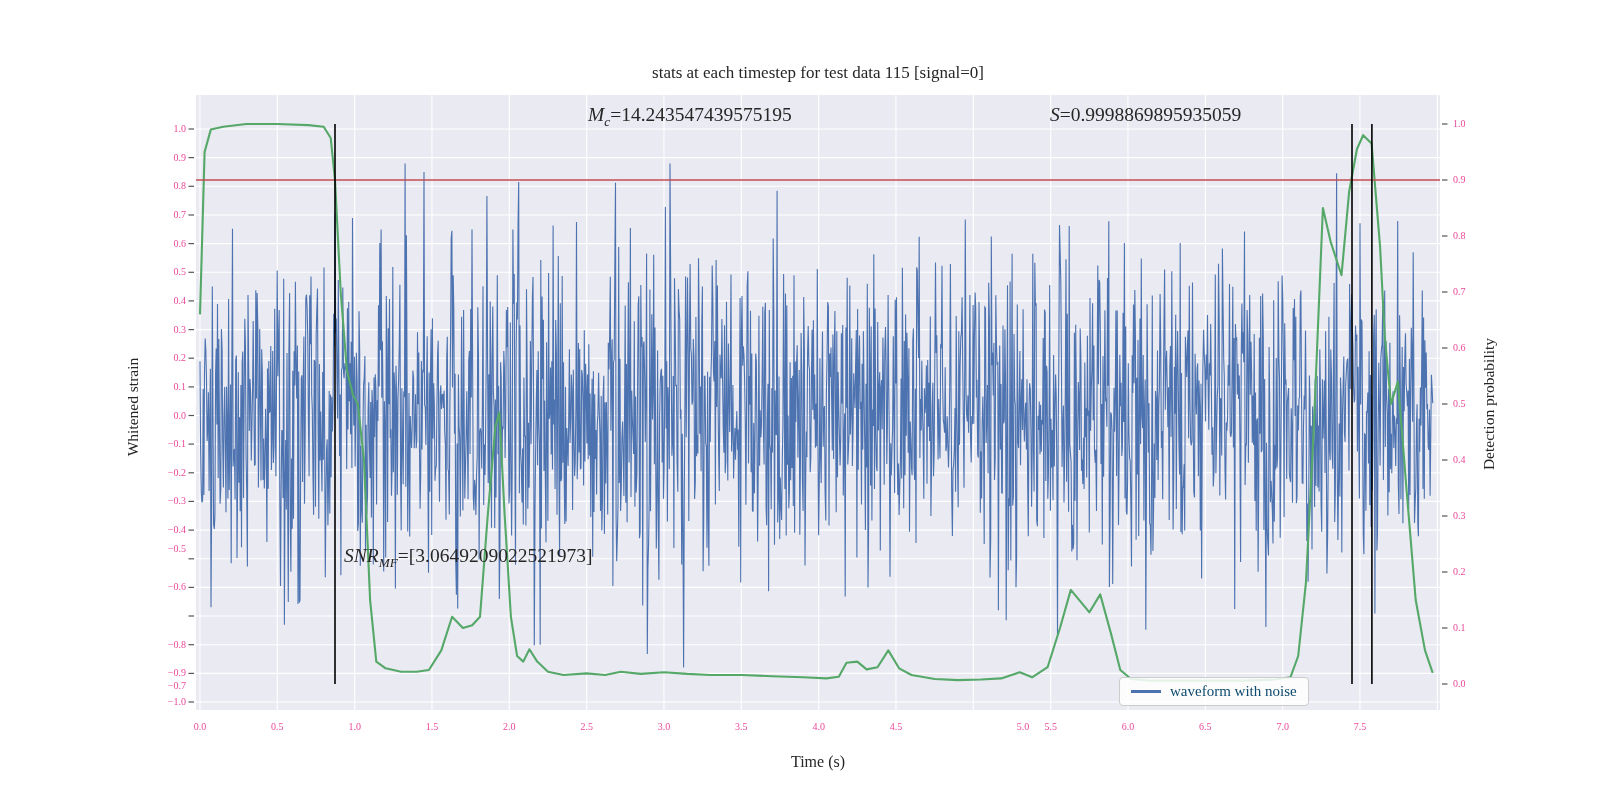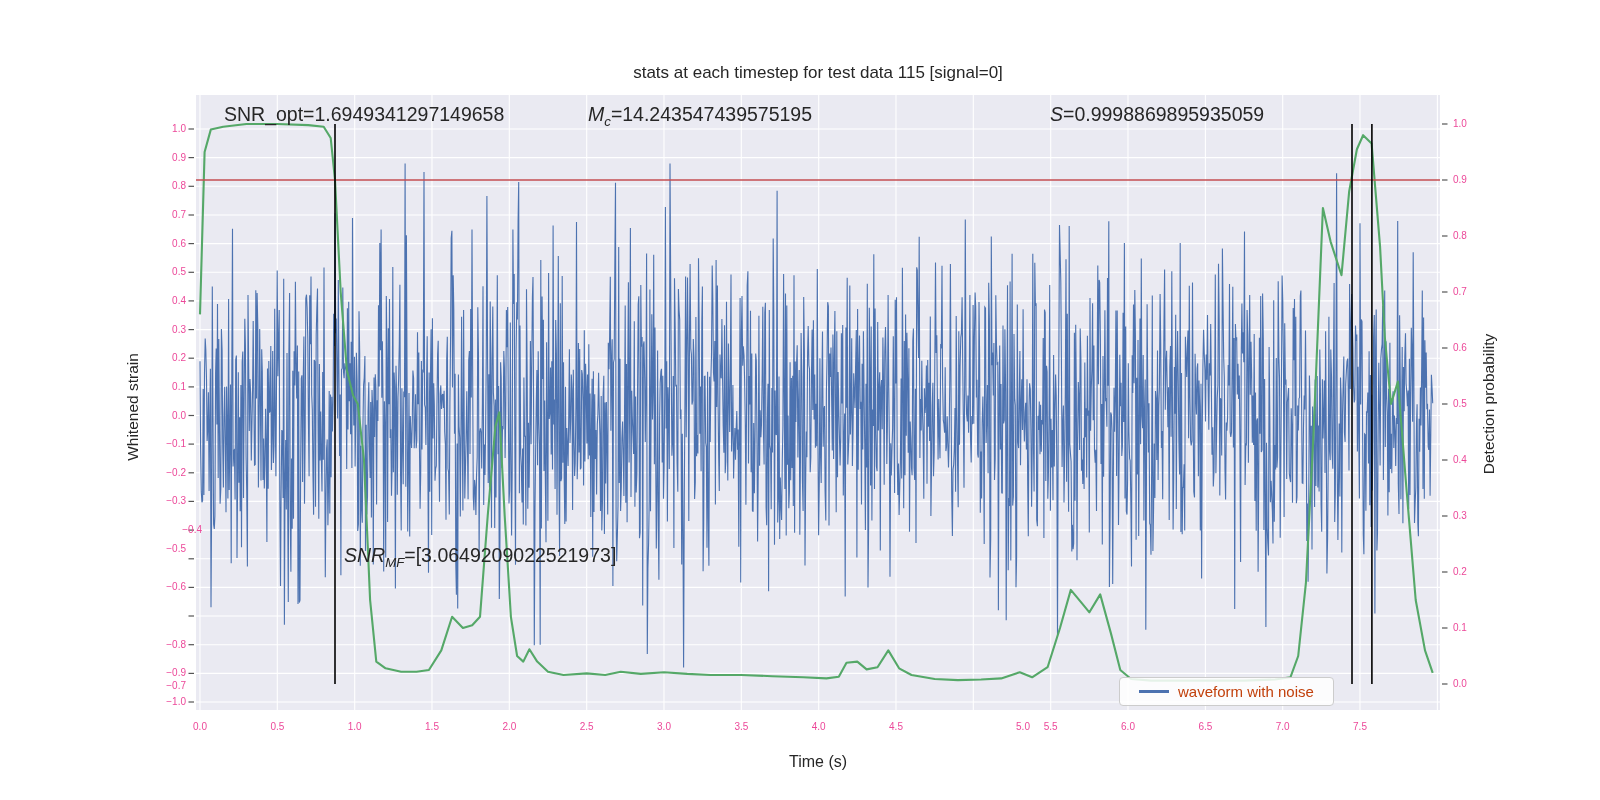--- a/index.html
+++ b/index.html
@@ -1,37 +1,37 @@
 <!DOCTYPE html>
 <html><head>
 <meta charset="utf-8">
 <style>
   html,body{margin:0;padding:0;background:#ffffff;}
   #stage{position:relative;width:1600px;height:800px;background:#ffffff;overflow:hidden;
-         font-family:Liberation Sans, sans-serif;}
+         font-family:Liberation Serif, serif;}
   #plot-svg{position:absolute;left:0;top:0;}
   .txt{position:absolute;color:#262626;line-height:1;white-space:nowrap;}
   #title{left:818px;top:64px;transform:translateX(-50%);font-size:17px;}
   .ann{position:absolute;font-size:19.5px;color:#262626;line-height:1;white-space:nowrap;}
   #ann-snropt{left:224px;top:105px;}
   #ann-mc{left:588px;top:105px;}
   #ann-s{left:1050px;top:105px;}
   #ann-snrmf{left:344px;top:546px;}
   .mi{font-style:italic;}
   .ann sub{font-size:68%;font-style:italic;line-height:0;}
   #xlabel{left:818px;top:754px;transform:translateX(-50%);font-size:16px;}
   #ylabelL{left:133px;top:407px;transform:translate(-50%,-50%) rotate(-90deg);font-size:15.5px;}
   #ylabelR{left:1489px;top:404px;transform:translate(-50%,-50%) rotate(-90deg);font-size:15.5px;}
   .tick{position:absolute;font-size:10px;color:#ec4899;line-height:1;white-space:nowrap;}
   .xtick{transform:translateX(-50%);top:722px;}
   .ytickl{left:144px;width:42px;text-align:right;transform:translateY(-52%);}
   .ytickr{left:1453px;transform:translateY(-52%);}
-  #legend{position:absolute;left:1119px;top:677px;height:27px;padding:0 19px;
+  #legend{position:absolute;left:1119px;top:677px;height:27px;padding:0 11px;
           display:flex;align-items:center;gap:9px;background:rgba(255,255,255,0.85);
-          border:1px solid #cccccc;border-radius:4px;font-size:15px;color:#c2410c;}
+          border:1px solid #cccccc;border-radius:4px;font-size:15px;color:#0c4a6e;}
   #legend-line{display:inline-block;width:30px;height:2.4px;background:#4c72b0;}
 </style>
 </head>
 <body>
 
 <div id="stage">
   <svg id="plot-svg" width="1600" height="800">
       <defs>
         <clipPath id="pc">
           <rect x="196" y="95" width="1244" height="615"></rect>
@@ -111,21 +111,20 @@
       <polyline points="200.0,361.2 200.6,447.7 201.3,491.9 201.9,502.2 202.6,500.7 203.2,388.9 203.9,495.1 204.5,372.8 205.2,338.5 205.8,349.4 206.5,378.7 207.1,440.9 207.8,427.8 208.4,392.3 209.1,491.0 209.7,420.6 210.4,368.8 211.0,607.2 211.7,493.9 212.3,286.5 213.0,418.0 213.6,524.3 214.3,528.9 214.9,516.1 215.6,372.9 216.2,348.4 216.9,424.4 217.5,304.0 218.2,478.0 218.8,339.1 219.5,431.4 220.1,503.7 220.8,489.0 221.4,329.1 222.1,349.9 222.7,443.4 223.4,487.5 224.0,416.4 224.7,386.8 225.3,441.8 226.0,512.3 226.6,386.4 227.3,428.3 227.9,498.5 228.6,299.1 229.2,490.1 229.9,434.9 230.5,384.4 231.2,563.3 231.8,371.3 232.5,228.7 233.1,466.4 233.8,450.4 234.4,449.7 235.1,499.4 235.7,359.7 236.4,355.5 237.0,558.1 237.7,471.0 238.3,372.2 238.9,482.8 239.6,417.3 240.2,511.3 240.9,384.9 241.5,547.2 242.2,362.1 242.8,351.6 243.5,498.0 244.1,402.7 244.8,318.8 245.4,344.5 246.1,457.2 246.7,489.5 247.4,566.4 248.0,295.1 248.7,369.3 249.3,430.9 250.0,379.0 250.6,393.0 251.3,460.6 251.9,426.7 252.6,388.5 253.2,320.9 253.9,399.3 254.5,465.0 255.2,464.4 255.8,290.2 256.5,398.6 257.1,293.1 257.8,325.8 258.4,487.4 259.1,423.9 259.7,329.0 260.4,402.1 261.0,480.6 261.7,349.3 262.3,371.2 263.0,480.1 263.6,438.4 264.3,488.5 264.9,464.8 265.6,408.7 266.2,441.6 266.9,542.0 267.5,368.5 268.2,488.8 268.8,361.0 269.5,412.4 270.1,411.1 270.8,346.0 271.4,469.9 272.1,437.6 272.7,351.1 273.4,463.1 274.0,446.3 274.7,308.7 275.3,420.5 275.9,476.2 276.6,373.6 277.2,270.5 277.9,376.3 278.5,343.1 279.2,310.0 279.8,494.3 280.5,585.9 281.1,494.8 281.8,430.1 282.4,431.5 283.1,497.9 283.7,278.7 284.4,624.8 285.0,487.3 285.7,440.0 286.3,509.5 287.0,353.0 287.6,489.7 288.3,602.1 288.9,351.6 289.6,293.1 290.2,516.8 290.9,571.7 291.5,458.4 292.2,528.7 292.8,370.8 293.5,518.8 294.1,351.3 294.8,385.4 295.4,281.7 296.1,368.4 296.7,398.5 297.4,345.5 298.0,603.9 298.7,371.6 299.3,602.5 300.0,600.1 300.6,476.2 301.3,378.5 301.9,375.3 302.6,481.9 303.2,382.0 303.9,336.4 304.5,503.8 305.2,430.2 305.8,298.5 306.5,294.7 307.1,307.4 307.8,339.3 308.4,419.1 309.1,476.2 309.7,295.2 310.4,344.2 311.0,276.5 311.7,394.6 312.3,408.9 313.0,477.1 313.6,514.7 314.2,360.0 314.9,361.5 315.5,506.7 316.2,335.1 316.8,310.0 317.5,288.6 318.1,427.8 318.8,518.8 319.4,363.9 320.1,460.5 320.7,411.5 321.4,460.6 322.0,491.4 322.7,372.1 323.3,459.7 324.0,267.5 324.6,432.4 325.3,577.2 325.9,502.6 326.6,448.6 327.2,439.4 327.9,525.3 328.5,488.4 329.2,391.0 329.8,513.6 330.5,394.6 331.1,477.2 331.8,396.7 332.4,431.5 333.1,402.1 333.7,313.7 334.4,346.0 335.0,213.3 335.7,333.3 336.3,318.6 337.0,377.2 337.6,418.4 338.3,279.9 338.9,369.0 339.6,456.1 340.2,394.6 340.9,575.3 341.5,369.7 342.2,368.2 342.8,287.6 343.5,371.6 344.1,378.2 344.8,363.4 345.4,367.0 346.1,370.7 346.7,469.1 347.4,308.2 348.0,429.4 348.7,301.8 349.3,401.2 350.0,363.2 350.6,434.2 351.2,341.8 351.9,467.9 352.5,218.0 353.2,386.1 353.8,425.4 354.5,356.7 355.1,466.4 355.8,414.8 356.4,352.8 357.1,380.4 357.7,530.9 358.4,524.1 359.0,311.2 359.7,352.9 360.3,565.8 361.0,445.7 361.6,507.5 362.3,522.8 362.9,428.8 363.6,384.9 364.2,378.2 364.9,355.9 365.5,550.9 366.2,424.8 366.8,514.6 367.5,495.9 368.1,411.1 368.8,382.2 369.4,447.1 370.1,478.1 370.7,402.0 371.4,517.4 372.0,390.1 372.7,408.4 373.3,564.4 374.0,377.4 374.6,437.1 375.3,374.3 375.9,388.1 376.6,504.6 377.2,400.2 377.9,421.1 378.5,305.3 379.2,386.6 379.8,242.9 380.5,350.3 381.1,229.6 381.8,397.7 382.4,341.2 383.1,403.7 383.7,571.6 384.4,401.3 385.0,427.0 385.7,557.4 386.3,295.9 387.0,357.6 387.6,522.0 388.3,328.3 388.9,404.3 389.5,299.0 390.2,437.9 390.8,429.3 391.5,495.7 392.1,466.5 392.8,267.1 393.4,472.2 394.1,372.6 394.7,386.4 395.4,588.6 396.0,365.8 396.7,401.2 397.3,494.7 398.0,397.5 398.6,379.9 399.3,343.4 399.9,284.8 400.6,476.6 401.2,530.5 401.9,388.3 402.5,439.6 403.2,484.3 403.8,391.4 404.5,397.3 405.1,163.4 405.8,486.7 406.4,235.2 407.1,383.8 407.7,531.6 408.4,463.3 409.0,393.1 409.7,536.5 410.3,416.0 411.0,437.4 411.6,447.9 412.3,420.7 412.9,370.6 413.6,378.3 414.2,448.2 414.9,429.0 415.5,394.2 416.2,448.3 416.8,440.3 417.5,332.2 418.1,404.3 418.8,352.4 419.4,440.6 420.1,508.7 420.7,474.5 421.4,361.1 422.0,449.4 422.7,369.6 423.3,372.6 424.0,172.0 424.6,404.7 425.3,407.5 425.9,445.0 426.6,380.2 427.2,336.3 427.8,454.4 428.5,572.7 429.1,372.4 429.8,491.8 430.4,379.0 431.1,329.2 431.7,535.0 432.4,318.2 433.0,438.5 433.7,383.2 434.3,404.3 435.0,480.7 435.6,469.0 436.3,465.9 436.9,409.7 437.6,354.4 438.2,340.8 438.9,452.1 439.5,501.7 440.2,394.1 440.8,385.4 441.5,409.1 442.1,395.5 442.8,393.9 443.4,407.9 444.1,390.8 444.7,431.8 445.4,445.0 446.0,519.8 446.7,359.2 447.3,336.7 448.0,468.8 448.6,472.2 449.3,514.5 449.9,404.1 450.6,334.9 451.2,238.0 451.9,230.7 452.5,387.5 453.2,275.2 453.8,309.2 454.5,433.7 455.1,373.7 455.8,564.1 456.4,594.7 457.1,443.4 457.7,608.4 458.4,374.4 459.0,426.2 459.7,437.5 460.3,516.4 461.0,426.6 461.6,316.7 462.3,443.8 462.9,510.6 463.6,309.9 464.2,422.6 464.8,498.4 465.5,465.9 466.1,438.0 466.8,391.3 467.4,441.7 468.1,499.3 468.7,360.3 469.4,351.1 470.0,454.1 470.7,308.9 471.3,397.6 472.0,229.5 472.6,362.4 473.3,497.3 473.9,510.2 474.6,479.9 475.2,486.5 475.9,514.9 476.5,476.7 477.2,456.8 477.8,307.2 478.5,355.9 479.1,559.6 479.8,431.8 480.4,428.4 481.1,432.7 481.7,468.5 482.4,402.6 483.0,286.2 483.7,505.1 484.3,444.4 485.0,474.9 485.6,432.2 486.3,354.4 486.9,195.9 487.6,362.6 488.2,482.9 488.9,374.2 489.5,487.4 490.2,301.6 490.8,374.7 491.5,527.8 492.1,358.5 492.8,306.6 493.4,392.7 494.1,406.3 494.7,528.1 495.4,399.6 496.0,497.6 496.7,396.5 497.3,275.2 498.0,454.2 498.6,385.9 499.3,598.9 499.9,548.0 500.6,362.3 501.2,377.4 501.9,467.9 502.5,425.9 503.1,429.3 503.8,350.9 504.4,366.9 505.1,457.9 505.7,415.1 506.4,309.9 507.0,347.2 507.7,307.1 508.3,399.9 509.0,503.4 509.6,490.2 510.3,322.5 510.9,451.4 511.6,535.5 512.2,471.6 512.9,229.6 513.5,304.0 514.2,273.9 514.8,436.3 515.5,564.8 516.1,349.9 516.8,302.3 517.4,319.4 518.1,221.5 518.7,182.0 519.4,493.3 520.0,325.6 520.7,454.1 521.3,466.3 522.0,502.5 522.6,448.6 523.3,524.5 523.9,377.4 524.6,436.2 525.2,436.2 525.9,525.6 526.5,289.3 527.2,379.4 527.8,508.8 528.5,422.7 529.1,487.8 529.8,430.3 530.4,341.1 531.1,444.3 531.7,367.4 532.4,297.5 533.0,276.9 533.7,430.8 534.3,645.2 535.0,509.3 535.6,453.1 536.3,402.5 536.9,370.0 537.6,465.3 538.2,351.3 538.9,423.0 539.5,445.5 540.2,644.8 540.8,260.0 541.4,528.6 542.1,296.4 542.7,379.1 543.4,319.7 544.0,471.0 544.7,400.6 545.3,476.0 546.0,542.2 546.6,342.2 547.3,442.4 547.9,520.8 548.6,273.0 549.2,419.0 549.9,412.5 550.5,367.4 551.2,454.4 551.8,361.3 552.5,469.4 553.1,225.4 553.8,424.6 554.4,399.5 555.1,489.0 555.7,320.1 556.4,354.4 557.0,514.7 557.7,396.3 558.3,256.1 559.0,485.4 559.6,556.1 560.3,303.2 560.9,481.0 561.6,478.3 562.2,275.9 562.9,462.7 563.5,362.3 564.2,478.2 564.8,524.0 565.5,386.7 566.1,521.5 566.8,427.9 567.4,443.5 568.1,465.9 568.7,419.2 569.4,349.3 570.0,442.9 570.7,419.6 571.3,374.4 572.0,390.5 572.6,510.1 573.3,369.7 573.9,432.8 574.6,476.1 575.2,462.9 575.9,407.1 576.5,222.0 577.2,479.3 577.8,454.3 578.4,343.0 579.1,452.4 579.7,349.0 580.4,469.3 581.0,467.7 581.7,370.1 582.3,374.0 583.0,401.1 583.6,485.4 584.3,330.2 584.9,461.5 585.6,363.7 586.2,387.2 586.9,443.5 587.5,374.5 588.2,459.3 588.8,344.2 589.5,455.4 590.1,393.4 590.8,517.1 591.4,431.3 592.1,378.8 592.7,556.8 593.4,371.2 594.0,512.1 594.7,394.2 595.3,458.9 596.0,430.1 596.6,494.4 597.3,424.4 597.9,414.1 598.6,372.7 599.2,407.7 599.9,434.7 600.5,510.9 601.2,395.9 601.8,530.5 602.5,500.5 603.1,396.6 603.8,375.7 604.4,534.0 605.1,402.6 605.7,483.6 606.4,402.0 607.0,444.6 607.7,514.6 608.3,342.7 609.0,369.2 609.6,336.8 610.3,276.7 610.9,430.8 611.6,359.3 612.2,339.3 612.9,586.1 613.5,362.5 614.2,359.0 614.8,268.6 615.5,182.7 616.1,517.0 616.7,561.2 617.4,534.4 618.0,506.0 618.7,246.9 619.3,482.9 620.0,358.7 620.6,510.9 621.3,486.9 621.9,438.4 622.6,421.6 623.2,450.8 623.9,496.1 624.5,418.2 625.2,305.6 625.8,502.7 626.5,363.9 627.1,522.3 627.8,364.7 628.4,282.3 629.1,462.5 629.7,391.3 630.4,228.1 631.0,497.1 631.7,390.8 632.3,416.6 633.0,436.5 633.6,453.9 634.3,321.3 634.9,506.8 635.6,396.6 636.2,492.6 636.9,473.1 637.5,395.0 638.2,304.3 638.8,296.3 639.5,538.2 640.1,532.4 640.8,285.1 641.4,346.8 642.1,337.1 642.7,605.5 643.4,344.7 644.0,341.4 644.7,378.6 645.3,441.9 646.0,384.0 646.6,253.6 647.3,653.9 647.9,568.6 648.6,543.1 649.2,501.6 649.9,289.6 650.5,511.2 651.2,402.1 651.8,314.3 652.5,419.4 653.1,389.2 653.7,254.7 654.4,464.2 655.0,327.5 655.7,455.6 656.3,548.4 657.0,492.0 657.6,350.5 658.3,528.0 658.9,579.8 659.6,419.4 660.2,383.1 660.9,371.3 661.5,368.8 662.2,462.4 662.8,375.8 663.5,498.8 664.1,468.6 664.8,382.4 665.4,206.9 666.1,428.5 666.7,361.3 667.4,521.4 668.0,387.2 668.7,411.7 669.3,469.1 670.0,163.4 670.6,267.5 671.3,376.6 671.9,455.7 672.6,438.9 673.2,376.0 673.9,547.9 674.5,278.3 675.2,327.4 675.8,386.4 676.5,384.8 677.1,463.0 677.8,491.7 678.4,289.0 679.1,310.6 679.7,319.6 680.4,419.0 681.0,409.4 681.7,564.4 682.3,433.8 683.0,534.8 683.6,667.6 684.3,494.6 684.9,406.7 685.6,276.6 686.2,437.2 686.9,342.3 687.5,277.6 688.2,354.9 688.8,521.0 689.5,335.8 690.1,263.9 690.8,348.6 691.4,354.3 692.0,404.6 692.7,400.8 693.3,339.1 694.0,357.7 694.6,499.1 695.3,482.0 695.9,317.1 696.6,456.3 697.2,435.0 697.9,453.6 698.5,258.2 699.2,328.4 699.8,433.8 700.5,386.4 701.1,471.2 701.8,323.3 702.4,286.4 703.1,571.3 703.7,522.8 704.4,376.5 705.0,376.3 705.7,442.8 706.3,446.8 707.0,547.7 707.6,371.8 708.3,518.5 708.9,565.7 709.6,376.7 710.2,441.9 710.9,378.0 711.5,355.1 712.2,265.6 712.8,298.1 713.5,373.0 714.1,381.5 714.8,340.9 715.4,504.4 716.1,260.0 716.7,406.9 717.4,285.6 718.0,394.5 718.7,458.1 719.3,491.0 720.0,354.5 720.6,375.2 721.3,378.3 721.9,318.9 722.6,380.8 723.2,425.8 723.9,452.7 724.5,325.3 725.2,473.2 725.8,461.1 726.5,301.8 727.1,423.7 727.8,480.5 728.4,343.6 729.1,394.4 729.7,431.9 730.3,375.2 731.0,274.4 731.6,451.6 732.3,430.5 732.9,385.1 733.6,478.5 734.2,450.7 734.9,427.9 735.5,459.7 736.2,428.4 736.8,411.1 737.5,449.7 738.1,429.6 738.8,546.8 739.4,419.2 740.1,298.0 740.7,582.6 741.4,332.2 742.0,295.9 742.7,365.8 743.3,346.2 744.0,355.3 744.6,378.9 745.3,423.8 745.9,504.8 746.6,400.9 747.2,285.6 747.9,271.2 748.5,463.5 749.2,376.0 749.8,404.4 750.5,310.8 751.1,472.2 751.8,353.5 752.4,510.3 753.1,511.7 753.7,423.0 754.4,493.2 755.0,440.3 755.7,353.6 756.3,360.6 757.0,442.8 757.6,541.4 758.3,464.2 758.9,315.7 759.6,465.7 760.2,410.2 760.9,437.3 761.5,424.0 762.2,373.3 762.8,306.8 763.5,434.3 764.1,464.5 764.8,312.7 765.4,302.8 766.1,507.6 766.7,525.2 767.3,421.7 768.0,383.8 768.6,591.2 769.3,310.1 769.9,445.1 770.6,450.1 771.2,509.2 771.9,388.1 772.5,452.6 773.2,238.6 773.8,315.0 774.5,544.7 775.1,390.5 775.8,433.9 776.4,435.1 777.1,190.7 777.7,522.6 778.4,498.7 779.0,376.5 779.7,539.1 780.3,477.4 781.0,505.2 781.6,520.0 782.3,460.9 782.9,425.9 783.6,274.1 784.2,394.7 784.9,489.1 785.5,293.6 786.2,535.6 786.8,305.6 787.5,464.7 788.1,415.4 788.8,508.3 789.4,491.9 790.1,362.3 790.7,480.2 791.4,377.9 792.0,468.0 792.7,375.8 793.3,506.1 794.0,275.2 794.6,532.7 795.3,361.4 795.9,422.1 796.6,362.4 797.2,345.2 797.9,457.4 798.5,407.1 799.2,369.9 799.8,534.8 800.5,454.4 801.1,332.9 801.8,376.6 802.4,479.0 803.1,511.1 803.7,297.0 804.4,352.5 805.0,565.5 805.6,485.2 806.3,431.6 806.9,457.3 807.6,352.3 808.2,326.0 808.9,365.3 809.5,369.0 810.2,472.3 810.8,457.9 811.5,374.1 812.1,329.6 812.8,410.0 813.4,320.2 814.1,419.4 814.7,374.6 815.4,447.8 816.0,403.7 816.7,446.3 817.3,268.9 818.0,448.4 818.6,535.3 819.3,482.6 819.9,358.3 820.6,457.9 821.2,483.0 821.9,380.0 822.5,331.6 823.2,446.7 823.8,409.9 824.5,406.1 825.1,491.4 825.8,520.5 826.4,391.6 827.1,355.4 827.7,302.2 828.4,306.4 829.0,525.5 829.7,353.5 830.3,377.1 831.0,347.6 831.6,396.1 832.3,450.6 832.9,334.5 833.6,459.0 834.2,358.4 834.9,310.9 835.5,405.6 836.2,512.3 836.8,331.3 837.5,477.3 838.1,371.9 838.8,409.8 839.4,434.4 840.1,465.4 840.7,439.8 841.4,333.3 842.0,403.5 842.7,325.1 843.3,495.5 843.9,445.1 844.6,413.4 845.2,596.6 845.9,327.5 846.5,407.7 847.2,277.7 847.8,464.5 848.5,447.9 849.1,433.0 849.8,285.6 850.4,434.5 851.1,408.2 851.7,338.2 852.4,465.9 853.0,433.5 853.7,373.3 854.3,391.2 855.0,408.1 855.6,365.0 856.3,329.9 856.9,557.4 857.6,309.1 858.2,469.7 858.9,363.4 859.5,335.5 860.2,408.9 860.8,401.8 861.5,504.4 862.1,363.8 862.8,449.5 863.4,331.2 864.1,394.5 864.7,443.2 865.4,529.9 866.0,383.8 866.7,467.5 867.3,283.8 868.0,587.6 868.6,528.8 869.3,307.7 869.9,363.2 870.6,485.5 871.2,326.6 871.9,520.6 872.5,409.5 873.2,426.0 873.8,254.2 874.5,489.1 875.1,308.4 875.8,433.4 876.4,466.2 877.1,471.2 877.7,321.9 878.4,430.5 879.0,389.5 879.7,372.2 880.3,550.4 880.9,387.3 881.6,380.1 882.2,429.2 882.9,337.4 883.5,381.3 884.2,484.7 884.8,351.4 885.5,327.1 886.1,364.7 886.8,464.0 887.4,426.6 888.1,295.0 888.7,382.0 889.4,442.5 890.0,576.7 890.7,443.2 891.3,475.4 892.0,448.2 892.6,428.7 893.3,336.3 893.9,414.7 894.6,493.1 895.2,299.8 895.9,383.5 896.5,297.2 897.2,458.2 897.8,495.0 898.5,463.5 899.1,515.0 899.8,484.5 900.4,462.8 901.1,378.6 901.7,478.5 902.4,267.7 903.0,390.8 903.7,508.2 904.3,340.9 905.0,475.2 905.6,314.6 906.3,435.8 906.9,332.8 907.6,378.8 908.2,452.8 908.9,348.3 909.5,531.7 910.2,421.4 910.8,438.0 911.5,467.7 912.1,475.3 912.8,341.1 913.4,328.6 914.1,468.0 914.7,480.0 915.4,388.7 916.0,543.1 916.7,267.3 917.3,270.0 918.0,325.1 918.6,358.0 919.2,236.7 919.9,458.0 920.5,399.1 921.2,430.5 921.8,360.7 922.5,413.1 923.1,434.7 923.8,498.8 924.4,388.3 925.1,412.9 925.7,403.2 926.4,365.6 927.0,483.7 927.7,359.9 928.3,426.8 929.0,382.7 929.6,440.9 930.3,316.5 930.9,516.0 931.6,462.4 932.2,405.8 932.9,382.7 933.5,476.3 934.2,452.0 934.8,362.5 935.5,262.4 936.1,353.0 936.8,335.2 937.4,401.3 938.1,459.5 938.7,398.9 939.4,434.9 940.0,458.2 940.7,344.0 941.3,348.4 942.0,265.7 942.6,382.6 943.3,420.4 943.9,424.0 944.6,432.7 945.2,367.2 945.9,451.1 946.5,447.0 947.2,416.3 947.8,443.3 948.5,467.4 949.1,441.0 949.8,377.8 950.4,263.9 951.1,397.8 951.7,493.3 952.4,536.0 953.0,469.6 953.7,464.5 954.3,449.5 955.0,407.9 955.6,491.7 956.2,316.1 956.9,415.1 957.5,460.3 958.2,507.3 958.8,331.3 959.5,444.7 960.1,366.2 960.8,337.4 961.4,333.2 962.1,297.3 962.7,363.6 963.4,422.2 964.0,487.7 964.7,374.9 965.3,219.5 966.0,390.1 966.6,414.3 967.3,421.4 967.9,395.4 968.6,432.8 969.2,385.0 969.9,294.9 970.5,436.8 971.2,462.4 971.8,415.9 972.5,424.3 973.1,305.0 973.8,423.7 974.4,336.2 975.1,292.6 975.7,307.1 976.4,397.5 977.0,379.8 977.7,454.1 978.3,457.6 979.0,301.9 979.6,355.0 980.3,512.8 980.9,451.6 981.6,498.5 982.2,422.4 982.9,396.5 983.5,430.2 984.2,543.9 984.8,307.1 985.5,308.1 986.1,442.9 986.8,418.3 987.4,384.9 988.1,473.3 988.7,282.8 989.4,321.0 990.0,577.4 990.7,538.2 991.3,236.4 992.0,365.3 992.6,352.5 993.3,395.4 993.9,343.0 994.5,480.0 995.2,458.5 995.8,295.3 996.5,345.7 997.1,363.9 997.8,363.0 998.4,610.3 999.1,395.7 999.7,345.6 1000.4,449.6 1001.0,384.0 1001.7,492.5 1002.3,493.6 1003.0,325.5 1003.6,423.3 1004.3,420.1 1004.9,329.2 1005.6,388.2 1006.2,620.3 1006.9,425.5 1007.5,285.2 1008.2,570.3 1008.8,498.1 1009.5,506.1 1010.1,281.4 1010.8,560.4 1011.4,428.8 1012.1,253.7 1012.7,505.6 1013.4,496.4 1014.0,334.0 1014.7,398.4 1015.3,405.3 1016.0,587.3 1016.6,556.9 1017.3,304.6 1017.9,440.9 1018.6,448.1 1019.2,398.4 1019.9,351.0 1020.5,465.2 1021.2,402.0 1021.8,379.2 1022.5,429.9 1023.1,309.3 1023.8,419.6 1024.4,441.5 1025.1,412.2 1025.7,402.8 1026.4,449.5 1027.0,379.3 1027.7,485.6 1028.3,536.3 1029.0,408.3 1029.6,383.2 1030.3,389.3 1030.9,428.8 1031.6,506.8 1032.2,449.4 1032.8,253.8 1033.5,448.3 1034.1,491.5 1034.8,262.8 1035.4,305.8 1036.1,303.3 1036.7,519.9 1037.4,526.2 1038.0,415.7 1038.7,429.9 1039.3,401.6 1040.0,454.3 1040.6,404.7 1041.3,451.8 1041.9,420.1 1042.6,424.5 1043.2,338.1 1043.9,538.0 1044.5,309.5 1045.2,312.5 1045.8,480.9 1046.5,365.8 1047.1,371.9 1047.8,498.8 1048.4,475.3 1049.1,408.2 1049.7,284.9 1050.4,510.7 1051.0,418.7 1051.7,467.6 1052.3,429.9 1053.0,500.3 1053.6,355.0 1054.3,466.5 1054.9,409.8 1055.6,374.4 1056.2,394.8 1056.9,476.3 1057.5,635.2 1058.2,428.5 1058.8,365.2 1059.5,224.9 1060.1,250.1 1060.8,281.5 1061.4,357.3 1062.1,467.0 1062.7,425.7 1063.4,405.4 1064.0,502.4 1064.7,453.7 1065.3,393.3 1066.0,259.2 1066.6,481.7 1067.3,313.8 1067.9,440.8 1068.6,511.8 1069.2,225.9 1069.8,443.8 1070.5,454.1 1071.1,461.4 1071.8,551.4 1072.4,524.8 1073.1,549.2 1073.7,543.1 1074.4,332.7 1075.0,500.8 1075.7,324.7 1076.3,386.7 1077.0,560.3 1077.6,438.5 1078.3,382.1 1078.9,397.1 1079.6,450.0 1080.2,328.6 1080.9,359.5 1081.5,470.7 1082.2,459.5 1082.8,484.0 1083.5,437.7 1084.1,489.1 1084.8,362.5 1085.4,437.3 1086.1,408.2 1086.7,477.4 1087.4,335.8 1088.0,415.6 1088.7,410.6 1089.3,532.5 1090.0,297.9 1090.6,430.8 1091.3,387.7 1091.9,369.0 1092.6,303.3 1093.2,420.2 1093.9,345.6 1094.5,450.3 1095.2,462.8 1095.8,449.7 1096.5,511.1 1097.1,379.2 1097.8,265.5 1098.4,384.3 1099.1,279.9 1099.7,282.6 1100.4,339.5 1101.0,464.0 1101.7,404.1 1102.3,544.4 1103.0,356.1 1103.6,476.7 1104.3,391.9 1104.9,310.3 1105.6,399.9 1106.2,399.0 1106.9,426.8 1107.5,278.1 1108.1,385.8 1108.8,221.3 1109.4,587.1 1110.1,513.8 1110.7,412.4 1111.4,414.8 1112.0,430.4 1112.7,584.0 1113.3,481.8 1114.0,387.8 1114.6,431.7 1115.3,394.2 1115.9,310.5 1116.6,476.0 1117.2,310.5 1117.9,421.7 1118.5,525.1 1119.2,452.1 1119.8,354.7 1120.5,406.2 1121.1,382.8 1121.8,455.9 1122.4,446.2 1123.1,312.7 1123.7,422.0 1124.4,243.1 1125.0,498.4 1125.7,326.4 1126.3,511.3 1127.0,514.6 1127.6,480.4 1128.3,363.3 1128.9,431.9 1129.6,458.5 1130.2,460.6 1130.9,505.6 1131.5,566.5 1132.2,355.3 1132.8,392.9 1133.5,304.4 1134.1,383.2 1134.8,290.0 1135.4,334.8 1136.1,539.8 1136.7,377.8 1137.4,474.5 1138.0,340.1 1138.7,536.1 1139.3,430.3 1140.0,318.4 1140.6,444.3 1141.3,258.4 1141.9,415.9 1142.6,428.1 1143.2,355.1 1143.9,520.6 1144.5,409.4 1145.2,379.5 1145.8,629.7 1146.4,492.6 1147.1,304.3 1147.7,384.6 1148.4,452.6 1149.0,403.3 1149.7,523.3 1150.3,525.1 1151.0,554.7 1151.6,474.7 1152.3,295.5 1152.9,550.9 1153.6,507.0 1154.2,443.5 1154.9,497.9 1155.5,391.1 1156.2,399.8 1156.8,460.0 1157.5,350.4 1158.1,479.9 1158.8,405.7 1159.4,388.3 1160.1,293.9 1160.7,342.1 1161.4,448.1 1162.0,431.0 1162.7,499.3 1163.3,398.3 1164.0,322.6 1164.6,269.4 1165.3,409.7 1165.9,363.9 1166.6,350.8 1167.2,386.3 1167.9,427.2 1168.5,387.3 1169.2,520.1 1169.8,367.0 1170.5,346.1 1171.1,436.7 1171.8,271.2 1172.4,391.9 1173.1,529.6 1173.7,477.5 1174.4,367.1 1175.0,413.8 1175.7,314.7 1176.3,509.1 1177.0,370.9 1177.6,331.0 1178.3,385.8 1178.9,442.0 1179.6,474.6 1180.2,243.1 1180.9,532.1 1181.5,373.0 1182.2,534.2 1182.8,488.1 1183.4,486.7 1184.1,464.2 1184.7,530.5 1185.4,336.8 1186.0,357.2 1186.7,377.1 1187.3,348.4 1188.0,330.5 1188.6,438.2 1189.3,285.8 1189.9,397.3 1190.6,440.5 1191.2,445.5 1191.9,440.6 1192.5,282.6 1193.2,424.7 1193.8,491.8 1194.5,497.4 1195.1,353.8 1195.8,397.6 1196.4,414.4 1197.1,368.4 1197.7,363.4 1198.4,476.2 1199.0,380.6 1199.7,405.8 1200.3,530.4 1201.0,383.7 1201.6,578.6 1202.3,426.0 1202.9,366.5 1203.6,329.7 1204.2,352.3 1204.9,369.4 1205.5,421.6 1206.2,354.6 1206.8,379.8 1207.5,315.1 1208.1,385.1 1208.8,429.8 1209.4,363.2 1210.1,375.6 1210.7,324.0 1211.4,388.7 1212.0,454.8 1212.7,427.2 1213.3,486.5 1214.0,471.4 1214.6,412.5 1215.3,274.4 1215.9,473.3 1216.6,432.1 1217.2,398.3 1217.9,385.0 1218.5,263.7 1219.2,320.0 1219.8,495.4 1220.5,398.2 1221.1,401.0 1221.7,455.6 1222.4,248.4 1223.0,300.9 1223.7,358.2 1224.3,376.8 1225.0,470.4 1225.6,499.4 1226.3,422.6 1226.9,430.7 1227.6,416.8 1228.2,365.1 1228.9,385.5 1229.5,284.1 1230.2,432.3 1230.8,436.9 1231.5,432.1 1232.1,370.6 1232.8,286.7 1233.4,447.4 1234.1,337.9 1234.7,608.9 1235.4,324.1 1236.0,340.5 1236.7,337.2 1237.3,394.4 1238.0,363.8 1238.6,399.0 1239.3,375.6 1239.9,439.9 1240.6,562.1 1241.2,358.6 1241.9,303.6 1242.5,353.5 1243.2,332.3 1243.8,362.2 1244.5,231.6 1245.1,484.9 1245.8,444.1 1246.4,444.5 1247.1,309.9 1247.7,335.1 1248.4,462.7 1249.0,363.9 1249.7,295.0 1250.3,394.7 1251.0,341.7 1251.6,373.0 1252.3,442.7 1252.9,395.5 1253.6,445.1 1254.2,334.1 1254.9,500.9 1255.5,392.4 1256.2,530.7 1256.8,420.8 1257.5,418.5 1258.1,571.8 1258.7,484.6 1259.4,337.8 1260.0,433.7 1260.7,296.1 1261.3,452.1 1262.0,450.0 1262.6,293.6 1263.3,338.1 1263.9,529.9 1264.6,379.1 1265.2,491.7 1265.9,627.0 1266.5,442.7 1267.2,528.1 1267.8,542.8 1268.5,555.5 1269.1,347.1 1269.8,412.3 1270.4,502.3 1271.1,480.9 1271.7,493.9 1272.4,512.1 1273.0,543.6 1273.7,300.3 1274.3,521.7 1275.0,444.9 1275.6,469.5 1276.3,357.9 1276.9,467.6 1277.6,457.0 1278.2,281.2 1278.9,358.2 1279.5,377.5 1280.2,537.8 1280.8,460.9 1281.5,373.2 1282.1,275.4 1282.8,301.4 1283.4,363.1 1284.1,516.9 1284.7,323.2 1285.4,384.8 1286.0,379.5 1286.7,479.0 1287.3,402.2 1288.0,395.5 1288.6,388.0 1289.3,473.2 1289.9,478.2 1290.6,482.1 1291.2,408.2 1291.9,432.8 1292.5,502.8 1293.2,308.0 1293.8,360.2 1294.5,299.0 1295.1,416.0 1295.8,316.7 1296.4,503.2 1297.0,497.0 1297.7,405.4 1298.3,430.4 1299.0,398.6 1299.6,397.4 1300.3,296.1 1300.9,290.5 1301.6,403.1 1302.2,482.9 1302.9,483.3 1303.5,426.1 1304.2,395.6 1304.8,409.5 1305.5,330.4 1306.1,396.8 1306.8,541.1 1307.4,503.4 1308.1,581.8 1308.7,511.4 1309.4,375.6 1310.0,398.7 1310.7,490.2 1311.3,425.7 1312.0,549.4 1312.6,406.6 1313.3,419.9 1313.9,452.2 1314.6,507.0 1315.2,379.4 1315.9,486.1 1316.5,435.7 1317.2,376.0 1317.8,487.5 1318.5,425.5 1319.1,491.5 1319.8,349.5 1320.4,389.4 1321.1,504.8 1321.7,531.8 1322.4,379.2 1323.0,438.6 1323.7,415.2 1324.3,380.6 1325.0,473.1 1325.6,331.3 1326.3,435.5 1326.9,573.4 1327.6,537.7 1328.2,465.3 1328.9,316.8 1329.5,451.1 1330.2,460.1 1330.8,349.4 1331.5,376.4 1332.1,452.2 1332.8,468.7 1333.4,374.0 1334.1,283.0 1334.7,522.1 1335.3,494.1 1336.0,360.1 1336.6,173.2 1337.3,474.0 1337.9,539.9 1338.6,476.7 1339.2,423.5 1339.9,496.5 1340.5,377.4 1341.2,397.6 1341.8,552.5 1342.5,414.8 1343.1,387.5 1343.8,356.6 1344.4,431.9 1345.1,441.9 1345.7,384.2 1346.4,370.8 1347.0,361.7 1347.7,358.6 1348.3,394.1 1349.0,470.6 1349.6,284.1 1350.3,388.9 1350.9,325.3 1351.6,294.0 1352.2,321.6 1352.9,347.1 1353.5,385.3 1354.2,402.5 1354.8,399.5 1355.5,325.5 1356.1,341.0 1356.8,334.4 1357.4,451.6 1358.1,366.7 1358.7,430.5 1359.4,498.6 1360.0,223.2 1360.7,404.6 1361.3,319.4 1362.0,321.5 1362.6,430.7 1363.3,534.8 1363.9,554.3 1364.6,433.9 1365.2,434.6 1365.9,510.7 1366.5,411.9 1367.2,412.0 1367.8,392.4 1368.5,463.4 1369.1,351.3 1369.8,505.2 1370.4,375.0 1371.1,527.1 1371.7,394.8 1372.3,490.5 1373.0,437.2 1373.6,336.9 1374.3,315.1 1374.9,613.5 1375.6,349.2 1376.2,309.4 1376.9,550.6 1377.5,533.1 1378.2,423.5 1378.8,362.8 1379.5,411.4 1380.1,465.5 1380.8,358.4 1381.4,350.1 1382.1,344.0 1382.7,305.7 1383.4,480.1 1384.0,386.5 1384.7,290.6 1385.3,447.0 1386.0,341.2 1386.6,394.9 1387.3,412.3 1387.9,515.6 1388.6,388.7 1389.2,492.2 1389.9,342.7 1390.5,469.0 1391.2,433.7 1391.8,473.3 1392.5,400.7 1393.1,391.2 1393.8,448.1 1394.4,415.5 1395.1,430.5 1395.7,465.9 1396.4,417.9 1397.0,424.1 1397.7,221.1 1398.3,484.0 1399.0,514.0 1399.6,315.3 1400.3,381.1 1400.9,499.2 1401.6,423.8 1402.2,347.0 1402.9,523.3 1403.5,367.1 1404.2,411.3 1404.8,356.5 1405.5,333.3 1406.1,383.6 1406.8,393.0 1407.4,406.3 1408.1,390.5 1408.7,508.7 1409.4,358.7 1410.0,495.0 1410.6,399.8 1411.3,327.7 1411.9,349.5 1412.6,421.7 1413.2,252.2 1413.9,387.2 1414.5,523.0 1415.2,501.7 1415.8,487.9 1416.5,423.6 1417.1,404.3 1417.8,523.3 1418.4,536.3 1419.1,418.8 1419.7,451.8 1420.4,387.4 1421.0,425.6 1421.7,365.5 1422.3,290.6 1423.0,488.9 1423.6,317.5 1424.3,498.8 1424.9,340.2 1425.6,387.8 1426.2,352.4 1426.9,409.2 1427.5,403.8 1428.2,446.6 1428.8,450.0 1429.5,409.6 1430.1,495.8 1430.8,432.9 1431.4,374.7 1432.1,388.8 1432.7,403.2" fill="none" stroke="#4c72b0" stroke-width="1.1" clip-path="url(#pc)"></polyline>
       <polyline points="200.0,314.4 204.6,152.0 210.8,129.6 223.2,126.8 246.4,124.0 277.3,124.0 308.3,125.1 323.7,126.8 330.7,138.0 335.0,180.0 340.7,292.0 346.9,370.4 353.1,395.6 357.8,404.0 364.0,460.0 370.1,600.0 376.3,661.6 385.6,668.3 401.1,671.7 416.5,671.7 428.9,670.0 441.3,650.4 452.1,616.8 462.9,628.0 472.2,625.2 480.0,616.8 487.7,516.0 495.4,426.4 499.3,412.4 504.7,516.0 510.9,616.8 517.1,656.0 523.3,661.6 529.4,649.3 537.2,661.6 548.0,671.7 563.5,675.0 586.7,673.4 605.2,675.0 620.7,671.7 640.8,673.9 664.0,672.2 687.2,673.9 710.4,675.0 741.3,675.0 772.3,676.2 803.2,677.3 826.4,678.4 838.8,676.7 846.5,662.7 857.3,661.6 866.6,669.4 877.5,667.2 888.3,650.4 899.1,668.3 911.5,675.0 934.7,679.0 957.9,680.1 981.1,679.5 1001.2,678.4 1019.8,672.2 1032.1,677.3 1047.6,667.2 1060.0,628.0 1070.8,589.9 1081.6,602.8 1089.4,612.3 1100.2,594.4 1111.0,633.6 1120.3,670.0 1131.1,679.0 1151.2,680.6 1182.2,680.6 1213.1,680.6 1244.0,680.6 1275.0,679.5 1290.4,677.3 1298.2,656.0 1305.9,583.2 1313.6,432.0 1322.9,208.0 1330.6,241.6 1341.5,275.2 1349.2,191.2 1356.9,149.2 1363.1,135.2 1371.6,143.6 1380.1,247.2 1384.8,336.8 1391.0,404.0 1397.9,381.6 1406.4,488.0 1415.7,600.0 1425.0,650.4 1432.7,672.8" fill="none" stroke="#55a868" stroke-width="2.1" stroke-linejoin="round" clip-path="url(#pc)"></polyline>
       <line x1="196" y1="180.0" x2="1440" y2="180.0" stroke="#c44e52" stroke-width="1.4"></line>
       <line x1="335.0" y1="124.0" x2="335.0" y2="684.0" stroke="#000000" stroke-width="1.6"></line>
       <line x1="1352.0" y1="124.0" x2="1352.0" y2="684.0" stroke="#000000" stroke-width="1.6"></line>
       <line x1="1371.9" y1="124.0" x2="1371.9" y2="684.0" stroke="#000000" stroke-width="1.6"></line>
     </svg>
 
   <div id="title" class="txt">stats at each timestep for test data 115 [signal=0]</div>
 
-  <div id="ann-snropt" class="ann">SNR_opt=1.6949341297149658</div>
 
   <div id="ann-mc" class="ann"><span class="mi">M</span><sub>c</sub><span>=14.243547439575195</span></div>
 
   <div id="ann-s" class="ann"><span class="mi">S</span><span>=0.9998869895935059</span></div>
 
   <div id="ann-snrmf" class="ann"><span class="mi">SNR</span><sub>MF</sub><span>=[3.0649209022521973]</span></div>
 
   <div id="xlabel" class="txt">Time (s)</div>
   <div id="ylabelL" class="txt">Whitened strain</div>
   <div id="ylabelR" class="txt">Detection probability</div>
@@ -156,21 +155,21 @@
       <div class="tick ytickl" style="top: 243.6px;">0.6</div>
       <div class="tick ytickl" style="top: 272.25px;">0.5</div>
       <div class="tick ytickl" style="top: 300.9px;">0.4</div>
       <div class="tick ytickl" style="top: 329.55px;">0.3</div>
       <div class="tick ytickl" style="top: 358.2px;">0.2</div>
       <div class="tick ytickl" style="top: 386.85px;">0.1</div>
       <div class="tick ytickl" style="top: 415.5px;">0.0</div>
       <div class="tick ytickl" style="top: 444.15px;">−0.1</div>
       <div class="tick ytickl" style="top: 472.8px;">−0.2</div>
       <div class="tick ytickl" style="top: 501.45px;">−0.3</div>
-      <div class="tick ytickl" style="top: 530.1px; margin-left: 16px;">−0.4</div>
+      <div class="tick ytickl" style="top: 530.1px;">−0.4</div>
       <div class="tick ytickl" style="top: 549px;">−0.5</div>
       <div class="tick ytickl" style="top: 587.4px;">−0.6</div>
       <div class="tick ytickl" style="top: 638px; margin-top: 48px;">−0.7</div>
       <div class="tick ytickl" style="top: 644.7px;">−0.8</div>
       <div class="tick ytickl" style="top: 673.35px;">−0.9</div>
       <div class="tick ytickl" style="top: 702px;">−1.0</div>
     </div>
   <div id="yticksR">
       <div class="tick ytickr" style="top: 124px;">1.0</div>
       <div class="tick ytickr" style="top: 180px;">0.9</div>

